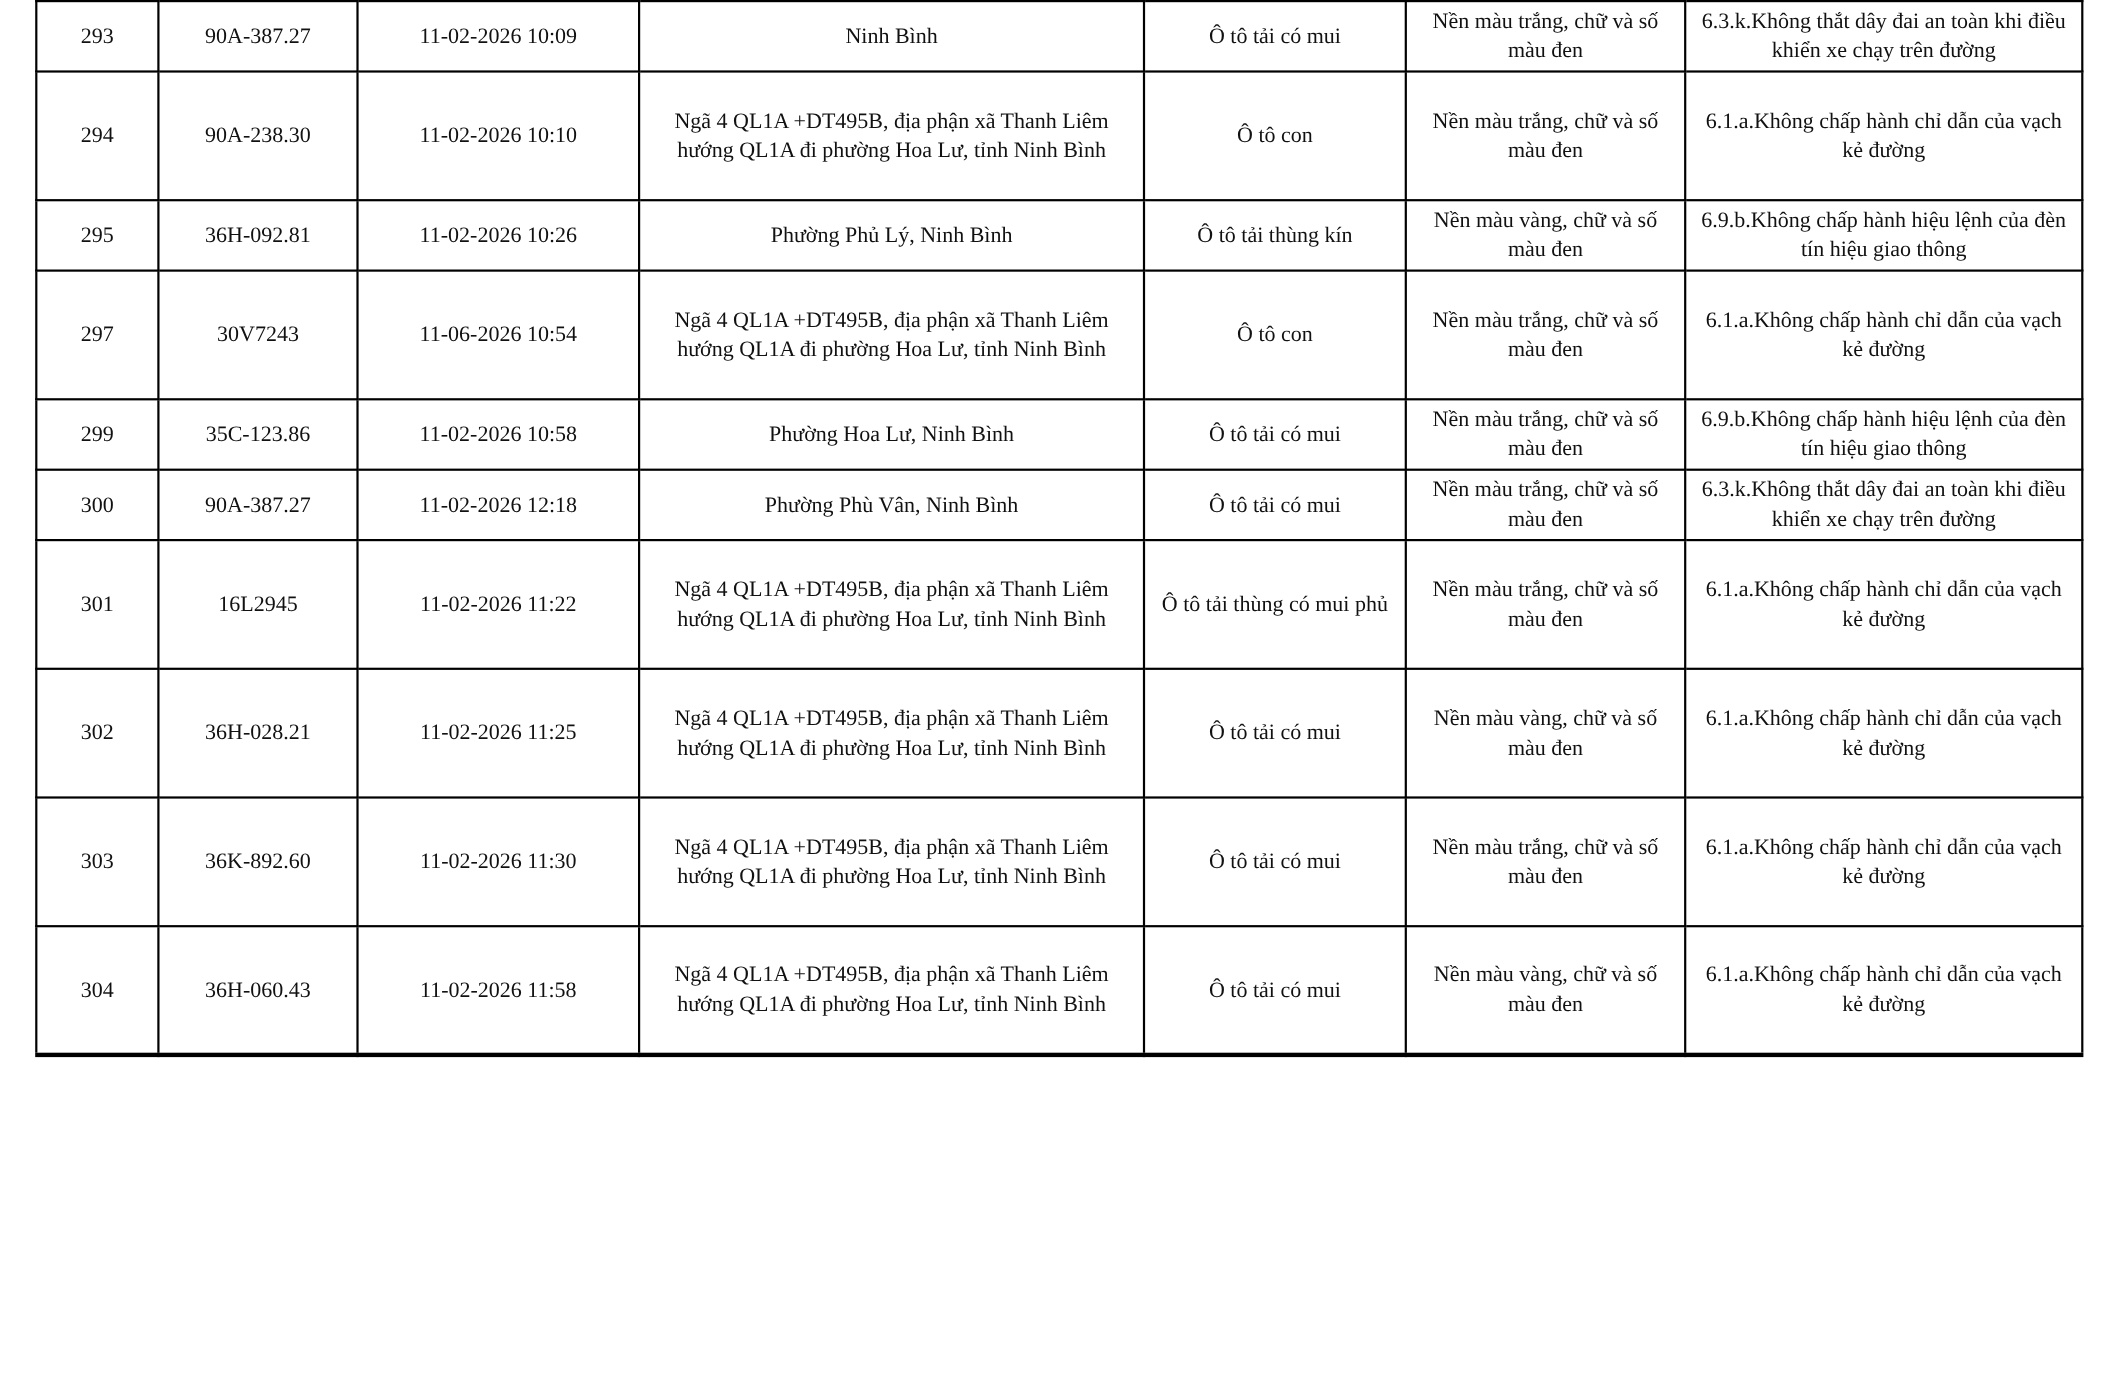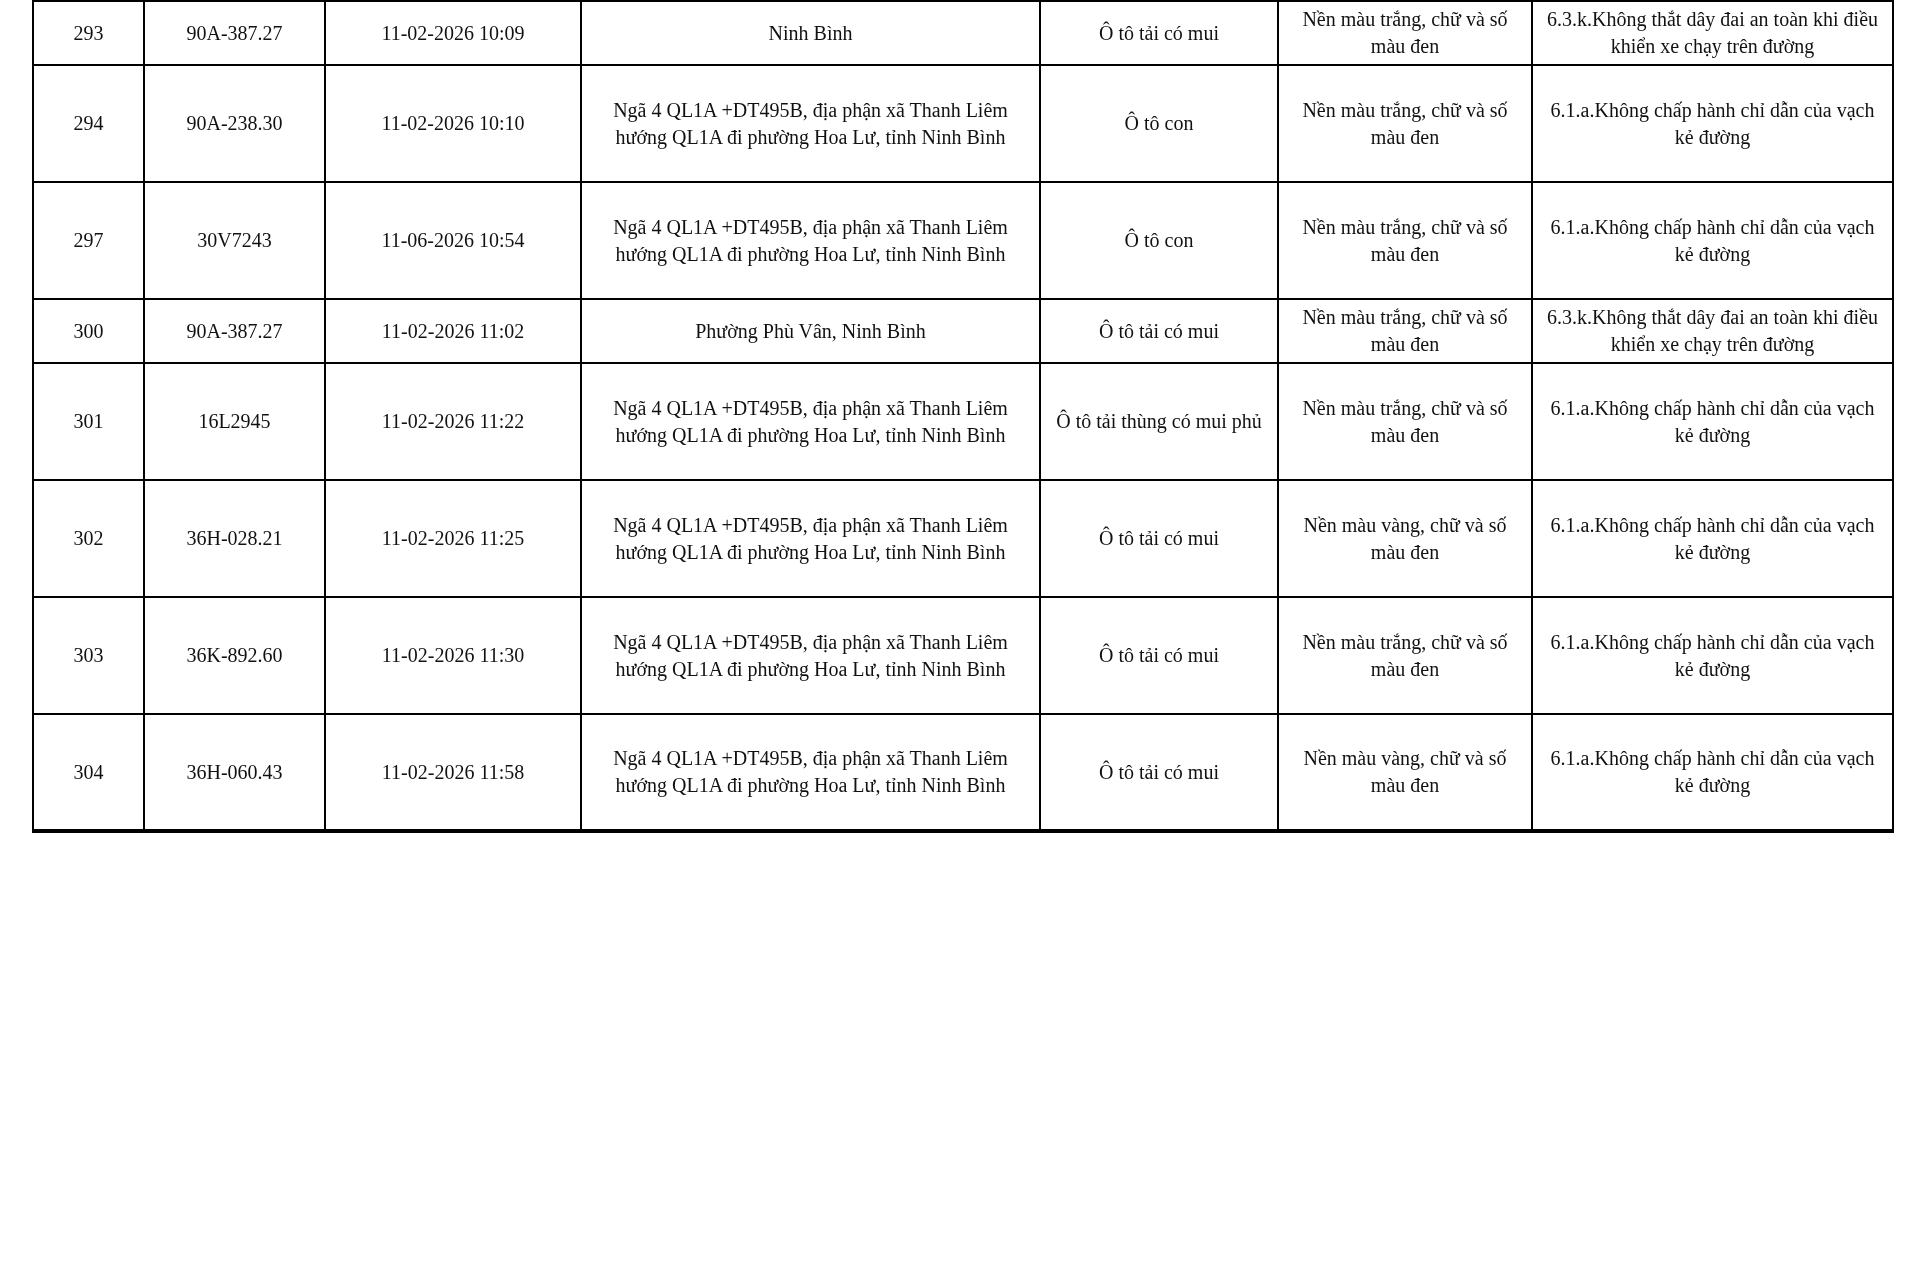--- a/index.html
+++ b/index.html
@@ -72,33 +72,51 @@
         </tr>
         <tr class="row-tall">
           <td>294</td>
           <td>90A-238.30</td>
           <td>11-02-2026 10:10</td>
           <td>Ngã 4 QL1A +DT495B, địa phận xã Thanh Liêm hướng QL1A đi phường Hoa Lư, tỉnh Ninh Bình</td>
           <td>Ô tô con</td>
           <td>Nền màu trắng, chữ và số màu đen</td>
           <td>6.1.a.Không chấp hành chỉ dẫn của vạch kẻ đường</td>
         </tr>
+        <tr class="row-normal">
+          <td>295</td>
+          <td>36H-092.81</td>
+          <td>11-02-2026 10:26</td>
+          <td>Phường Phủ Lý, Ninh Bình</td>
+          <td>Ô tô tải thùng kín</td>
+          <td>Nền màu vàng, chữ và số màu đen</td>
+          <td>6.9.b.Không chấp hành hiệu lệnh của đèn tín hiệu giao thông</td>
+        </tr>
         <tr class="row-tall">
           <td>297</td>
           <td>30V7243</td>
           <td>11-06-2026 10:54</td>
           <td>Ngã 4 QL1A +DT495B, địa phận xã Thanh Liêm hướng QL1A đi phường Hoa Lư, tỉnh Ninh Bình</td>
           <td>Ô tô con</td>
           <td>Nền màu trắng, chữ và số màu đen</td>
           <td>6.1.a.Không chấp hành chỉ dẫn của vạch kẻ đường</td>
         </tr>
         <tr class="row-normal">
+          <td>299</td>
+          <td>35C-123.86</td>
+          <td>11-02-2026 10:58</td>
+          <td>Phường Hoa Lư, Ninh Bình</td>
+          <td>Ô tô tải có mui</td>
+          <td>Nền màu trắng, chữ và số màu đen</td>
+          <td>6.9.b.Không chấp hành hiệu lệnh của đèn tín hiệu giao thông</td>
+        </tr>
+        <tr class="row-normal">
           <td>300</td>
           <td>90A-387.27</td>
-          <td>11-02-2026 11:02</td>
+          <td>11-02-2026 12:18</td>
           <td>Phường Phù Vân, Ninh Bình</td>
           <td>Ô tô tải có mui</td>
           <td>Nền màu trắng, chữ và số màu đen</td>
           <td>6.3.k.Không thắt dây đai an toàn khi điều khiển xe chạy trên đường</td>
         </tr>
         <tr class="row-tall">
           <td>301</td>
           <td>16L2945</td>
           <td>11-02-2026 11:22</td>
           <td>Ngã 4 QL1A +DT495B, địa phận xã Thanh Liêm hướng QL1A đi phường Hoa Lư, tỉnh Ninh Bình</td>

